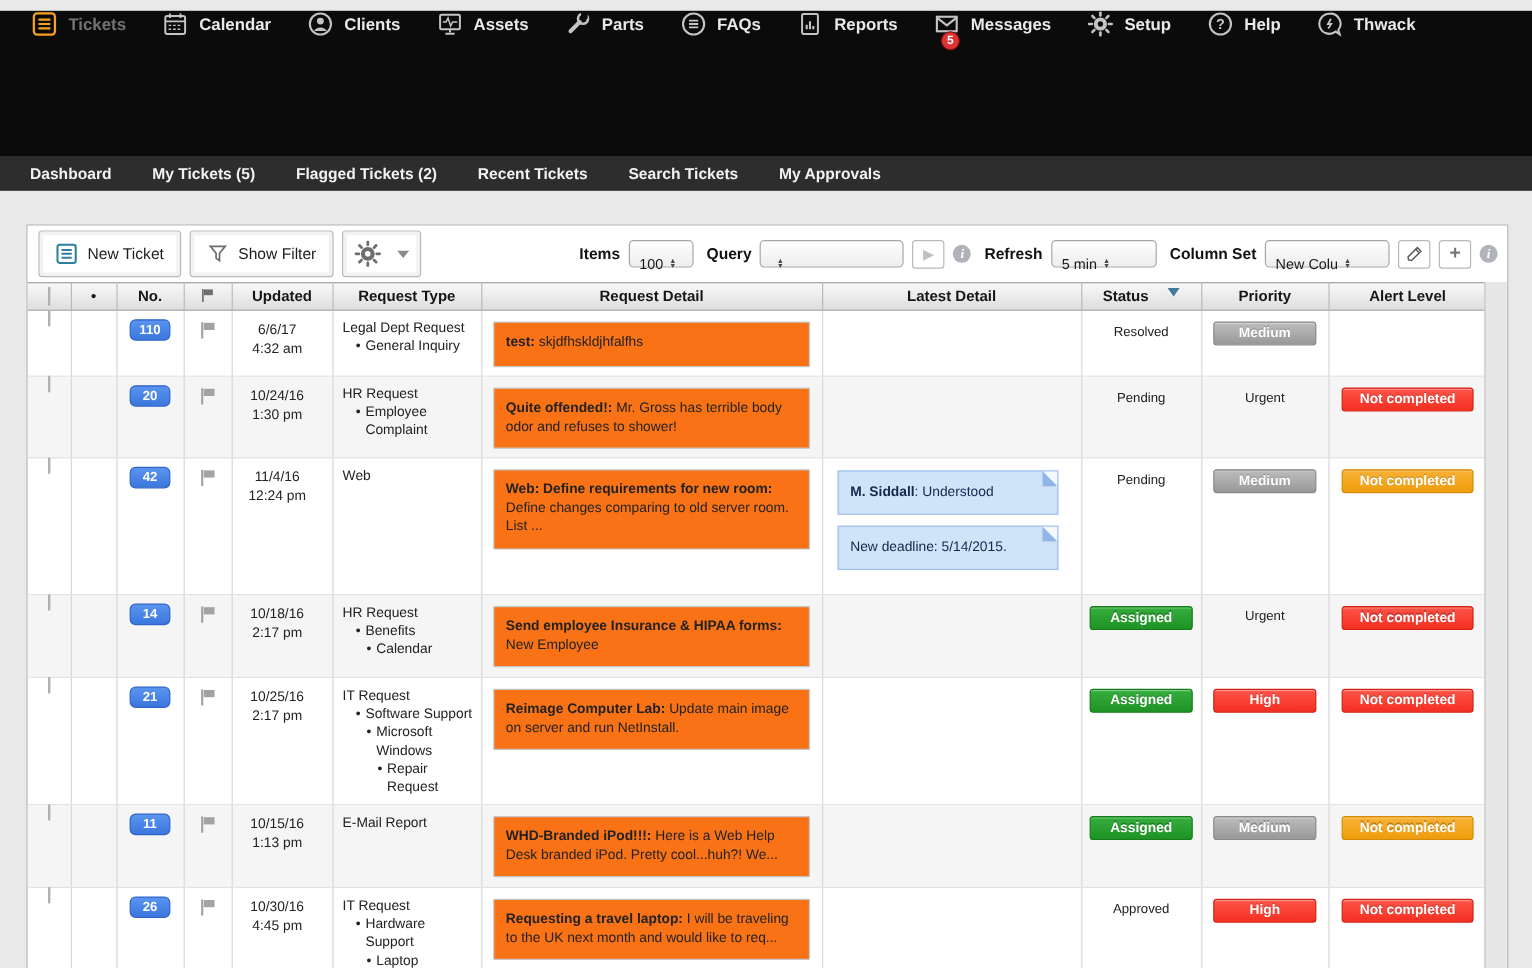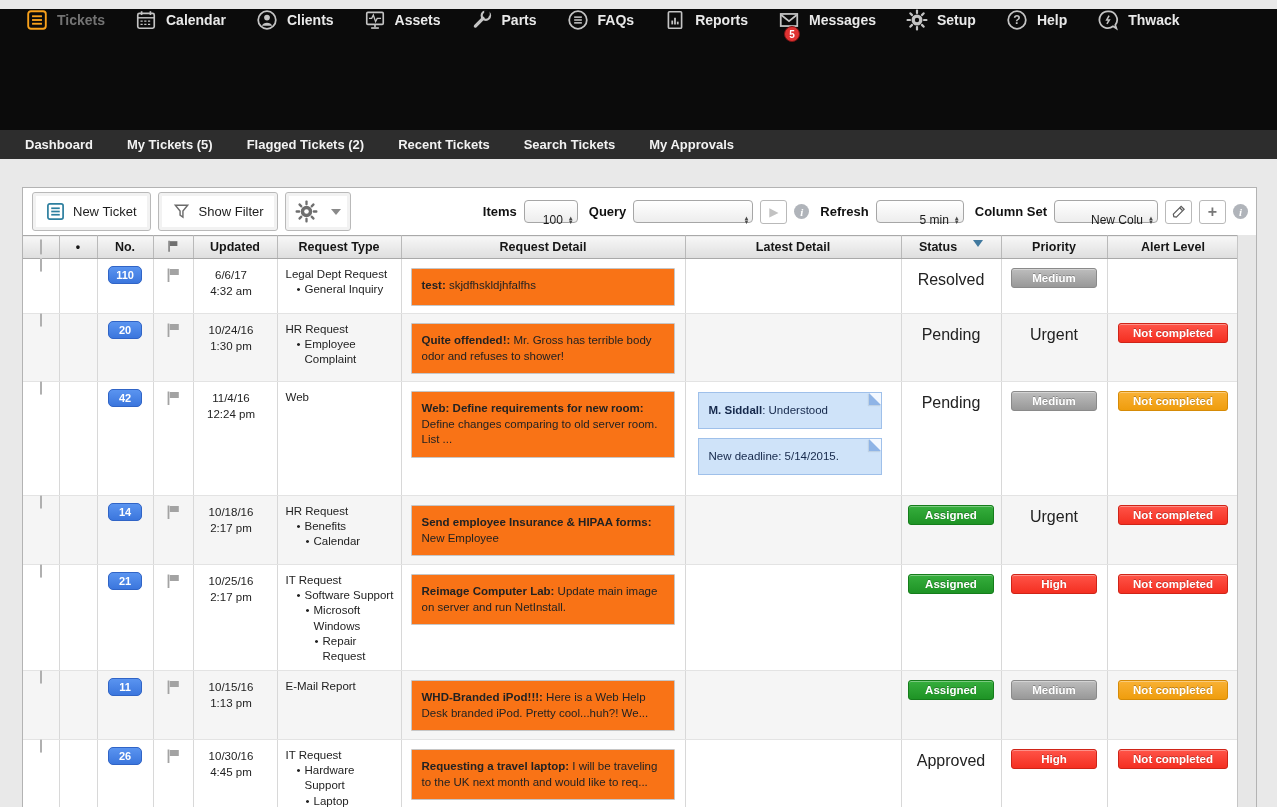--- a/index.html
+++ b/index.html
@@ -33,21 +33,21 @@
   
   .toolbar { height:47px; display:flex; align-items:center; padding:0 8px 0 9px; gap:7px; background:#fff; }
   .tb-btn { display:inline-flex; align-items:center; gap:8px; background:#fff;
     border:1px solid #b9b9b9; border-radius:3px; height:39px; padding:0 13px;
     font-size:13px; color:#1d1d1d; box-shadow:0 0 0 3px #f2f2f2 inset; cursor:pointer; }
   .tb-btn.icon-only { padding:0 9px; }
   .caret-down { width:0; height:0; border-left:5px solid transparent; border-right:5px solid transparent;
     border-top:6px solid #8a8a8a; margin-left:5px; }
   .tb-right { margin-left:auto; display:flex; align-items:center; gap:7px; }
   .tb-label { font-size:13px; font-weight:bold; color:#111; margin-left:4px; }
-  .mac-select { display:inline-flex; align-items:center; justify-content:flex-end;
+  .mac-select { display:inline-flex; align-items:center; justify-content:flex-start;
     height:23px; border:1px solid #a6a6a6; border-radius:4px;
     background:linear-gradient(#ffffff,#ededed); font-size:12px; color:#1a1a1a;
     padding:16px 3px 0 8px; cursor:pointer; }
   .stepper { display:flex; flex-direction:column; align-items:center; line-height:4px;
     font-size:6px; color:#4a4a4a; margin-left:5px; }
   .sq-btn { width:27px; height:24px; border:1px solid #b9b9b9; border-radius:3px;
     background:#fff; display:inline-flex; align-items:center; justify-content:center; cursor:pointer; }
   .play-glyph { color:#c2c2c2; font-size:12px; }
   .plus-glyph { color:#777; font-size:16px; font-weight:bold; line-height:1; }
   .info-dot { width:15px; height:15px; border-radius:50%; background:#b0b4ba; color:#fff;
@@ -87,21 +87,21 @@
   .rtype .bullet { margin-right:4px; }
   .detail-cell { padding:9px 10px 0 9px; }
   .detail-box { border:1px solid #c6c6c6; background:#f97316; border-radius:1px;
     padding:9px 10px; min-height:38px; line-height:1.35; cursor:pointer; }
   .notes-cell { padding:10px 12px 0 12px; }
   .note { position:relative; background:#cfe3f9; border:1px solid #9fc0ea; padding:10px 10px;
     margin-bottom:9px; width:184px; line-height:1.3; color:#15284b; }
   .note::after { content:""; position:absolute; top:0; right:0; width:0; height:0;
     border-style:solid; border-width:0 12px 12px 0; border-color:#f3f8ff #f3f8ff #8fb4e6 #8fb4e6;
     box-shadow:-1px 1px 1px rgba(0,0,0,.08); }
-  .cell-text { display:inline-block; padding-top:12px; font-size:16px; }
+  .cell-text { display:inline-block; padding-top:12px; font-size:11px; }
   .badge { display:inline-block; margin-top:9px; min-width:86px; padding:3px 10px; border-radius:3px;
     color:#fff; font-size:11.5px; font-weight:bold; text-align:center;
     text-shadow:0 -1px 0 rgba(0,0,0,.25); box-shadow:inset 0 1px 0 rgba(255,255,255,.35); }
   .badge-green { background:linear-gradient(#36ae3d,#1e9325); border:1px solid #157d1b; }
   .badge-gray { background:linear-gradient(#bdbdbd,#989898); border:1px solid #8a8a8a; }
   .badge-red { background:linear-gradient(#ff5448,#f42f21); border:1px solid #cf2418; }
   .badge-orange { background:linear-gradient(#f9b134,#ef9d0d); border:1px solid #d68b07; }
   .badge-alert { min-width:110px; }
   .sort-arrow { display:inline-block; width:0; height:0; border-left:5px solid transparent;
     border-right:5px solid transparent; border-top:7px solid #41799f; margin-left:16px;

